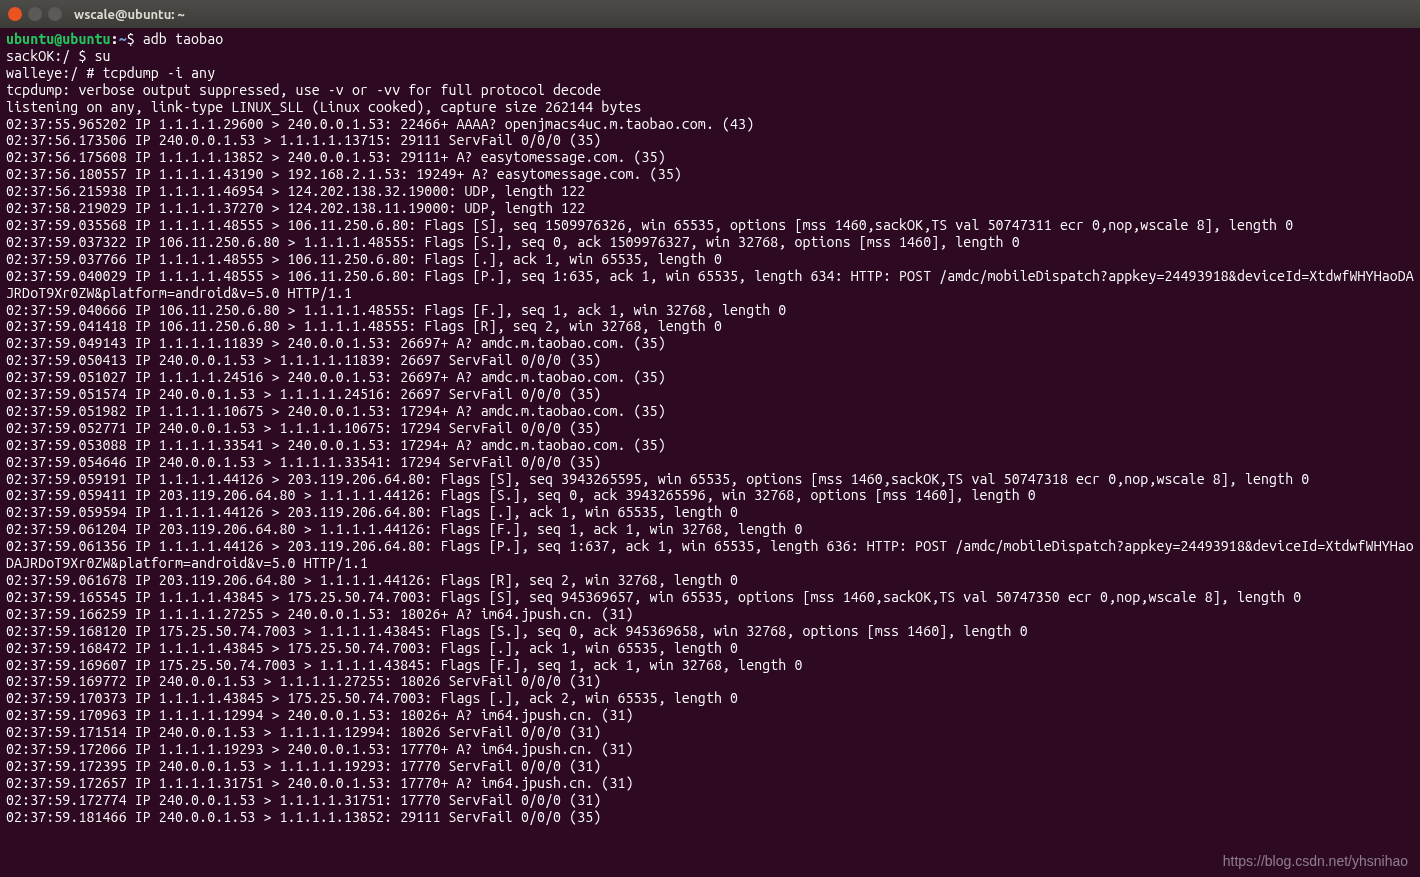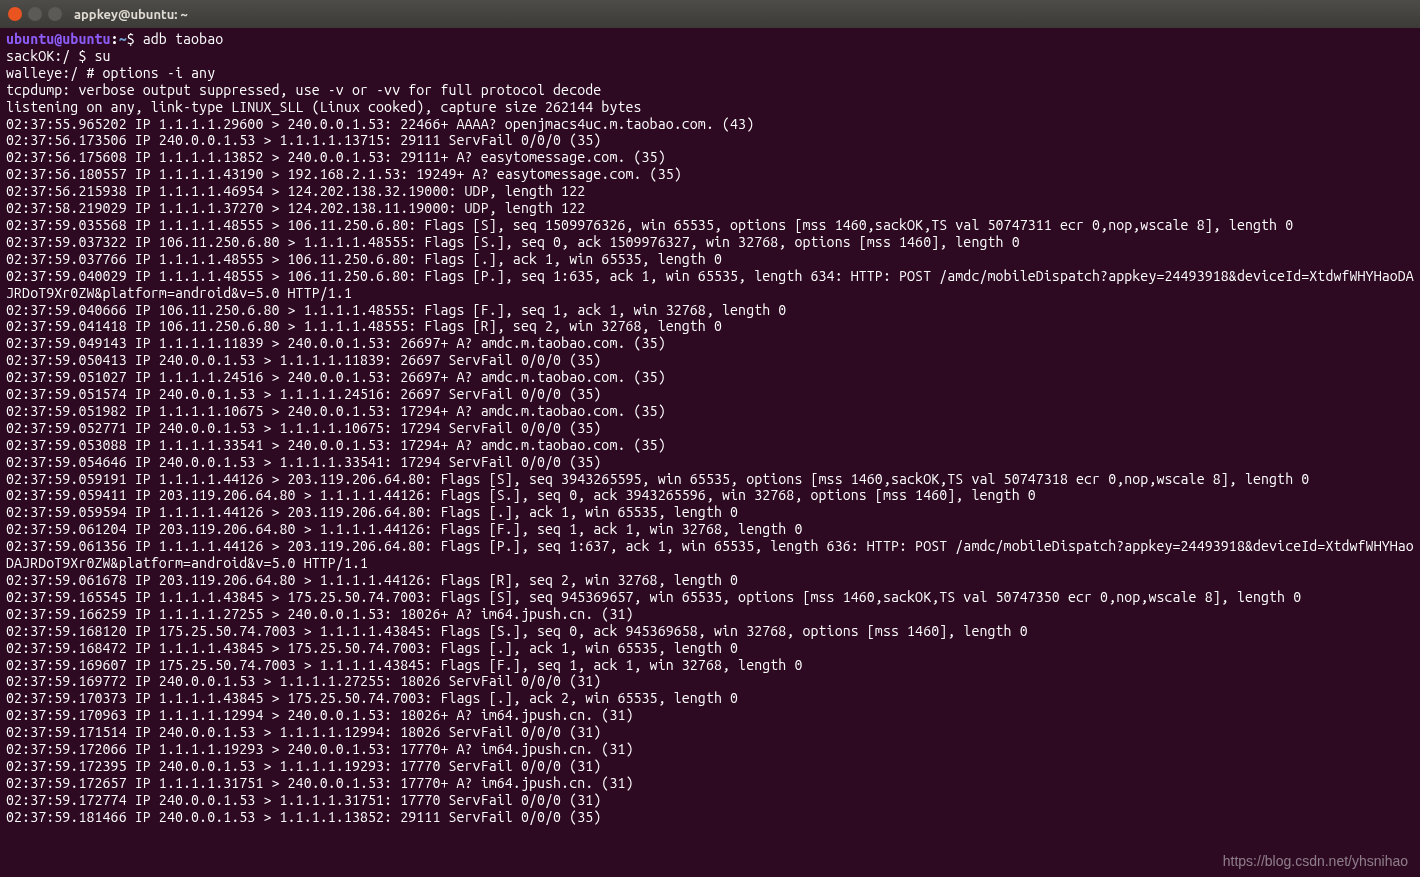--- a/index.html
+++ b/index.html
@@ -44,46 +44,46 @@
       width: 100%;
       height: calc(100% - 28px);
       background: #2d0922;
       color: #ffffff;
       font-size: 14.2px;
       line-height: 16.9px;
       white-space: pre-wrap;
       word-break: break-all;
       letter-spacing: 0.1px;
     }
-    .prompt-user { color: #8b5cf6; font-weight: bold; }
+    .prompt-user { color: #22c55e; font-weight: bold; }
     .prompt-colon { color: #ffffff; font-weight: bold; }
     .prompt-path { color: #729fcf; font-weight: bold; }
     .prompt-symbol { color: #ffffff; }
     .watermark {
       position: absolute;
       bottom: 8px;
       right: 12px;
       color: rgba(220,220,220,0.55);
       font-family: Arial, sans-serif;
       font-size: 14px;
     }
   </style>
 </head>
 <body>
 
 <div class="titlebar">
   <span class="window-btn btn-close"></span>
   <span class="window-btn btn-min"></span>
   <span class="window-btn btn-max"></span>
-  <span class="title-text">appkey@ubuntu: ~</span>
+  <span class="title-text">wscale@ubuntu: ~</span>
 </div>
 
 <div class="terminal"><span class="prompt-user">ubuntu@ubuntu</span><span class="prompt-colon">:</span><span class="prompt-path">~</span><span class="prompt-symbol">$ </span><span>adb taobao</span>
 <span>sackOK:/ $ su</span>
-<span>walleye:/ # options -i any</span>
+<span>walleye:/ # tcpdump -i any</span>
 <div id="output-lines">tcpdump: verbose output suppressed, use -v or -vv for full protocol decode
 listening on any, link-type LINUX_SLL (Linux cooked), capture size 262144 bytes
 02:37:55.965202 IP 1.1.1.1.29600 &gt; 240.0.0.1.53: 22466+ AAAA? openjmacs4uc.m.taobao.com. (43)
 02:37:56.173506 IP 240.0.0.1.53 &gt; 1.1.1.1.13715: 29111 ServFail 0/0/0 (35)
 02:37:56.175608 IP 1.1.1.1.13852 &gt; 240.0.0.1.53: 29111+ A? easytomessage.com. (35)
 02:37:56.180557 IP 1.1.1.1.43190 &gt; 192.168.2.1.53: 19249+ A? easytomessage.com. (35)
 02:37:56.215938 IP 1.1.1.1.46954 &gt; 124.202.138.32.19000: UDP, length 122
 02:37:58.219029 IP 1.1.1.1.37270 &gt; 124.202.138.11.19000: UDP, length 122
 02:37:59.035568 IP 1.1.1.1.48555 &gt; 106.11.250.6.80: Flags [S], seq 1509976326, win 65535, options [mss 1460,sackOK,TS val 50747311 ecr 0,nop,wscale 8], length 0
 02:37:59.037322 IP 106.11.250.6.80 &gt; 1.1.1.1.48555: Flags [S.], seq 0, ack 1509976327, win 32768, options [mss 1460], length 0

